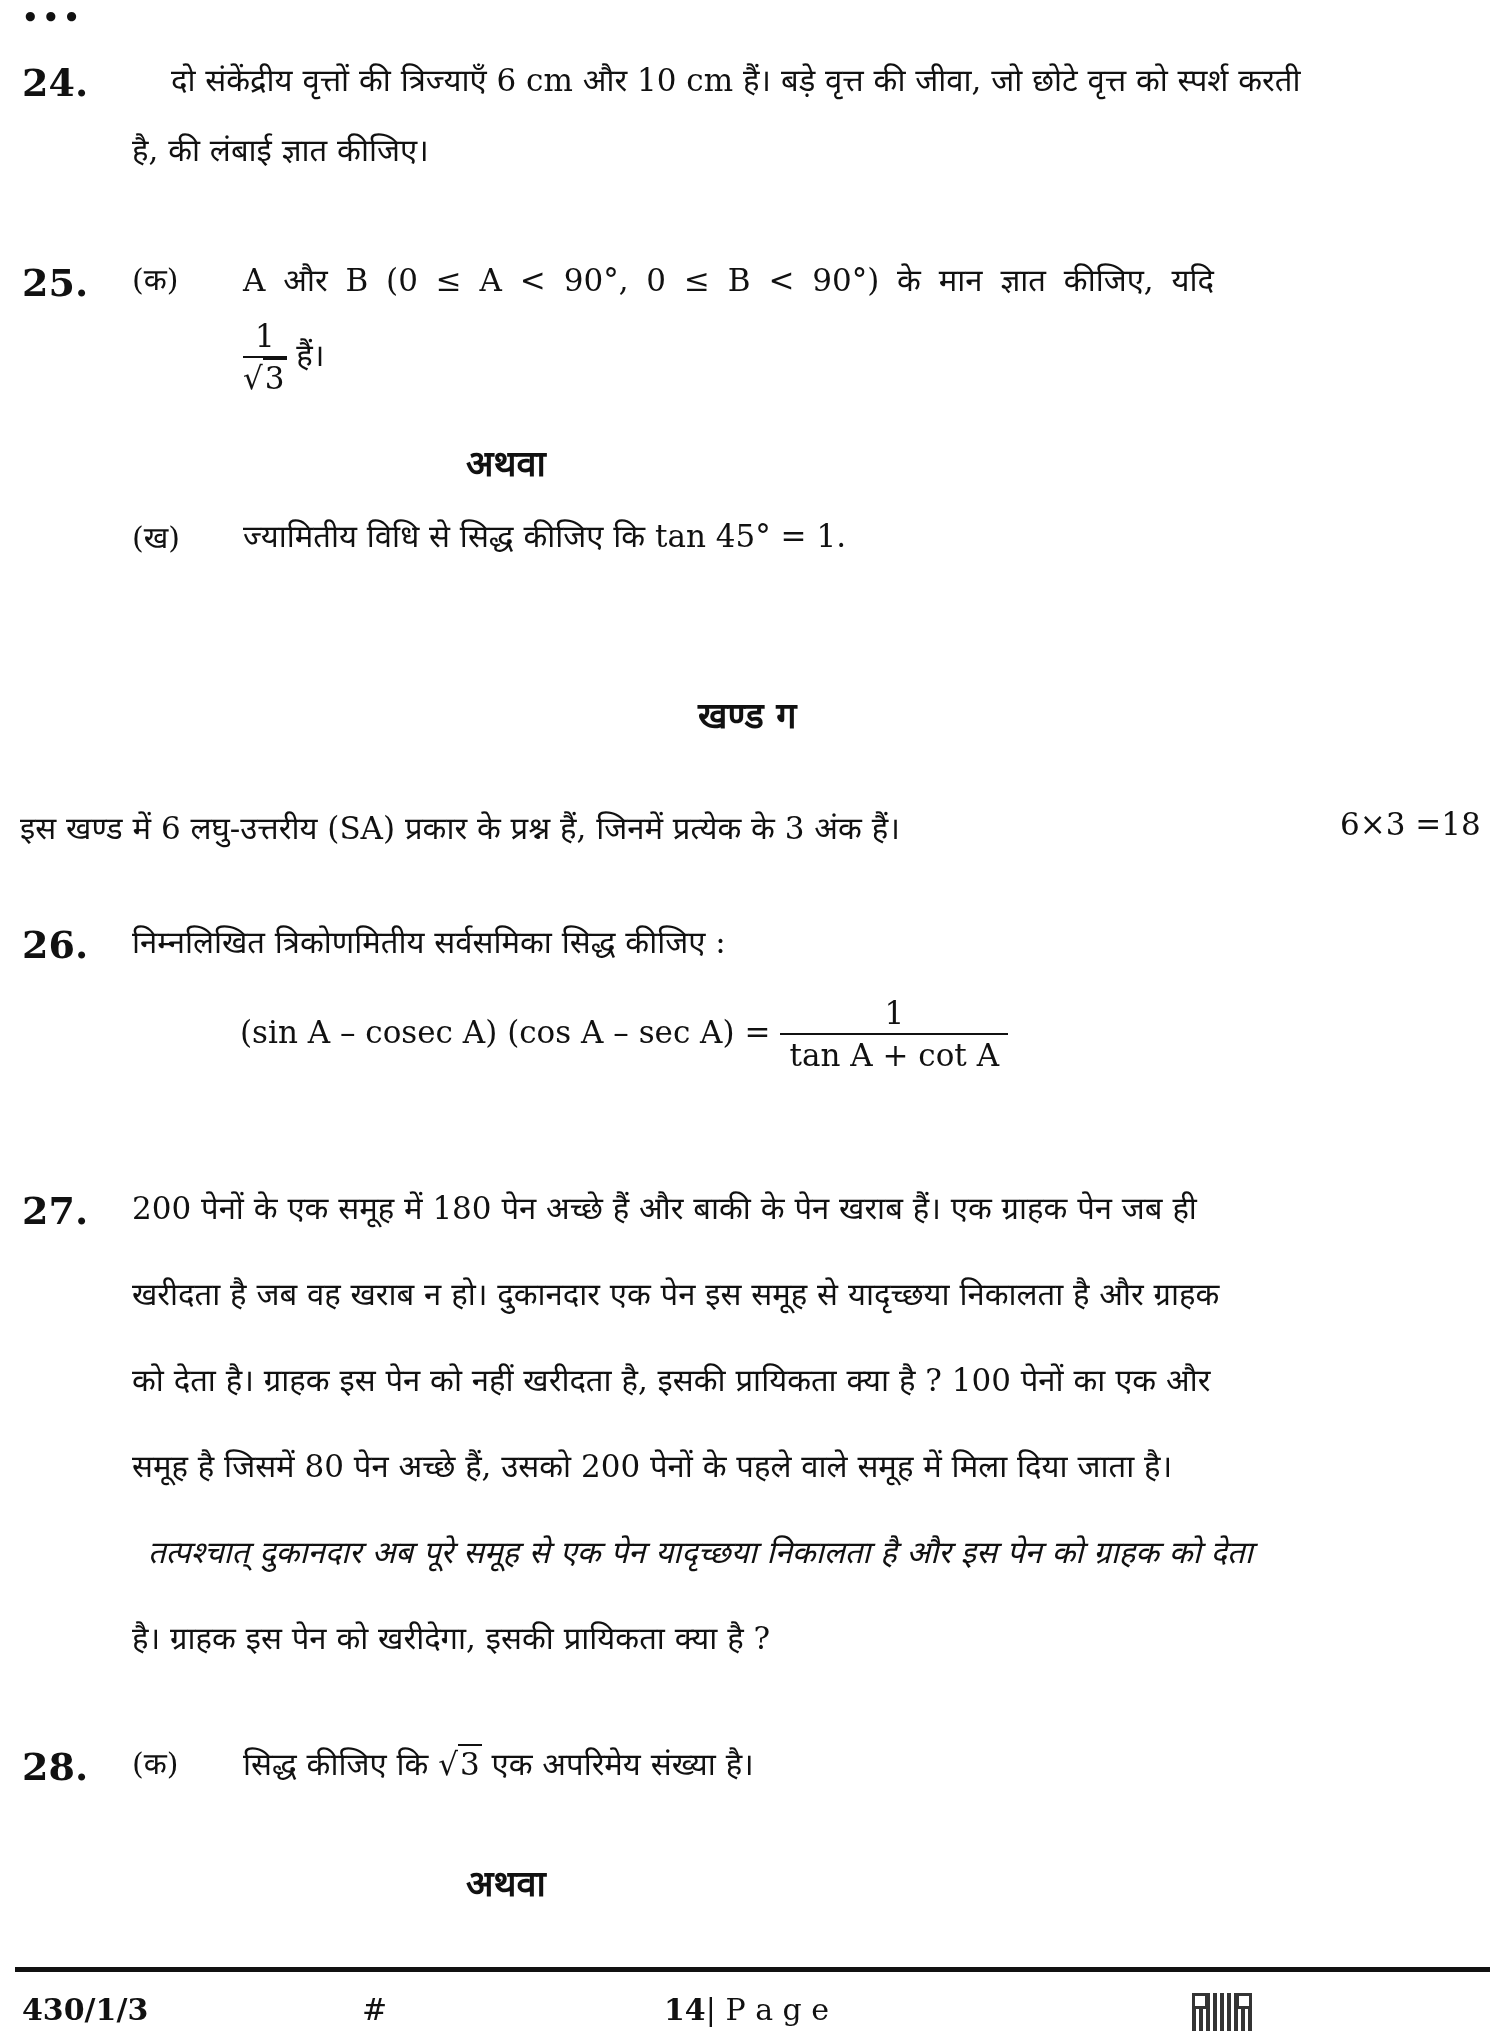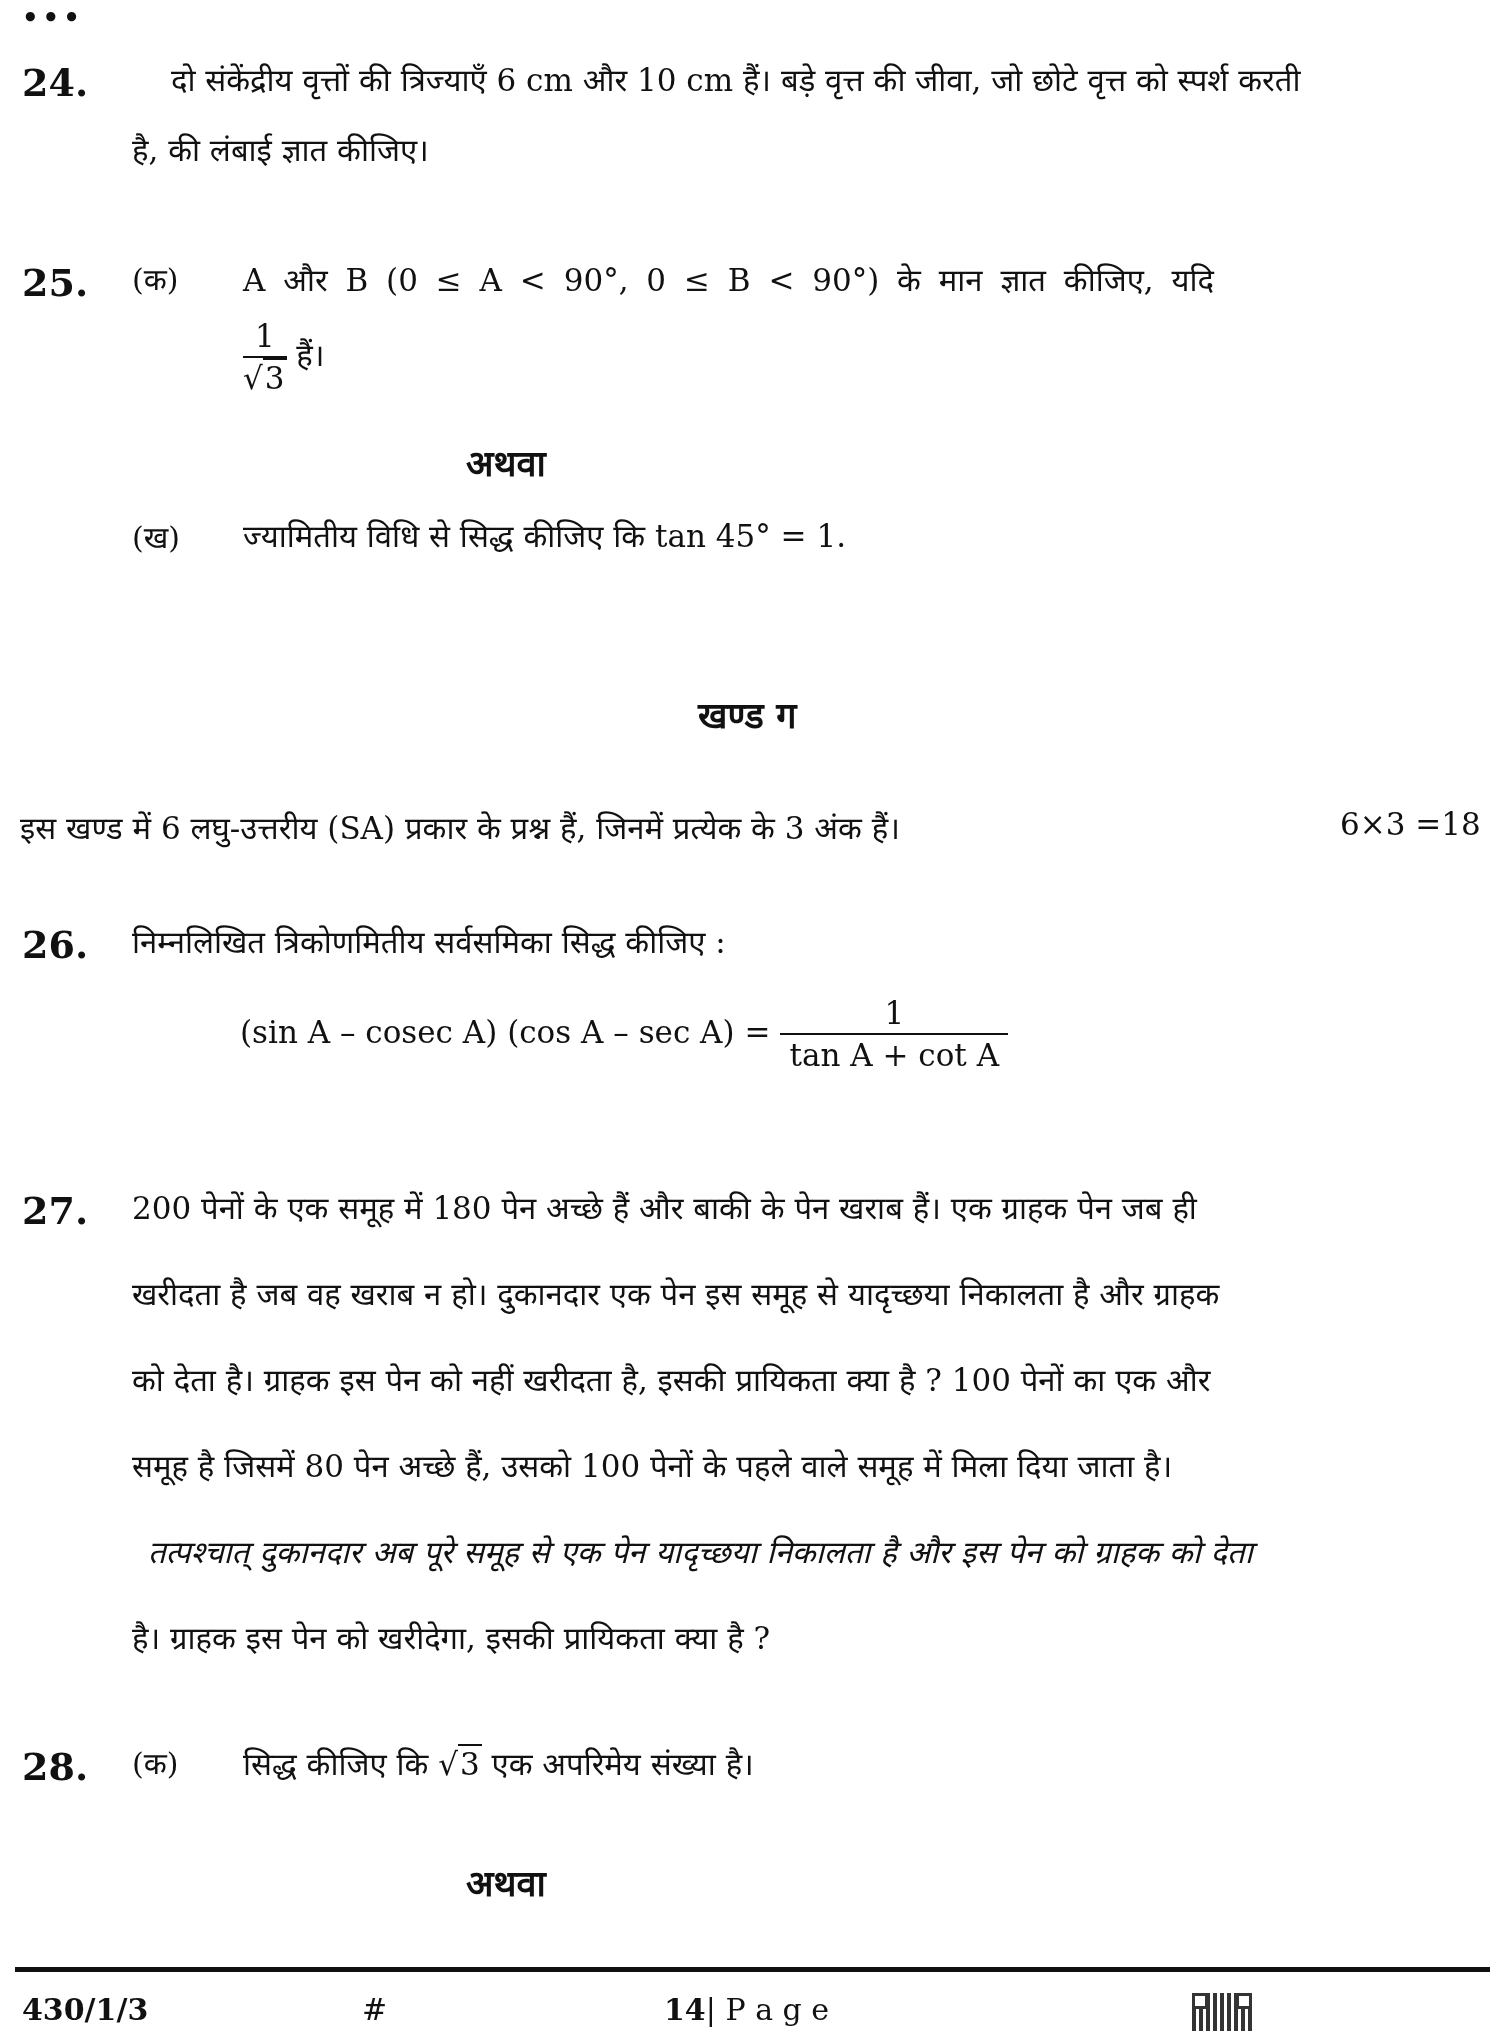--- a/index.html
+++ b/index.html
@@ -70,21 +70,21 @@
   <span class="frac" style="min-width:228px;">
     <span class="num">1</span>
     <span class="den">tan A + cot A</span>
   </span>
 </div>
 
 <div class="abs qnum" style="left:22px; top:1188px;">27.</div>
 <div class="abs txt" style="left:132px; top:1186px;">200 पेनों के एक समूह में 180 पेन अच्छे हैं और बाकी के पेन खराब हैं। एक ग्राहक पेन जब ही</div>
 <div class="abs txt" style="left:132px; top:1272px;">खरीदता है जब वह खराब न हो। दुकानदार एक पेन इस समूह से यादृच्छया निकालता है और ग्राहक</div>
 <div class="abs txt" style="left:132px; top:1358px;">को देता है। ग्राहक इस पेन को नहीं खरीदता है, इसकी प्रायिकता क्या है ? 100 पेनों का एक और</div>
-<div class="abs txt" style="left:132px; top:1444px;">समूह है जिसमें 80 पेन अच्छे हैं, उसको 100 पेनों के पहले वाले समूह में मिला दिया जाता है।</div>
+<div class="abs txt" style="left:132px; top:1444px;">समूह है जिसमें 80 पेन अच्छे हैं, उसको 200 पेनों के पहले वाले समूह में मिला दिया जाता है।</div>
 <div class="abs txt" style="left:148px; top:1530px;font-style:italic;">तत्पश्चात् दुकानदार अब पूरे समूह से एक पेन यादृच्छया निकालता है और इस पेन को ग्राहक को देता</div>
 <div class="abs txt" style="left:132px; top:1616px;">है। ग्राहक इस पेन को खरीदेगा, इसकी प्रायिकता क्या है ?</div>
 
 <div class="abs qnum" style="left:22px; top:1744px;">28.</div>
 <div class="abs sub" style="left:132px; top:1742px;">(क)</div>
 <div class="abs txt" style="left:243px; top:1742px;">
   <span>सिद्ध कीजिए कि</span>
   <span>√<span class="sqrt"><span class="rad">3</span></span></span>
   <span>एक अपरिमेय संख्या है।</span>
 </div>

